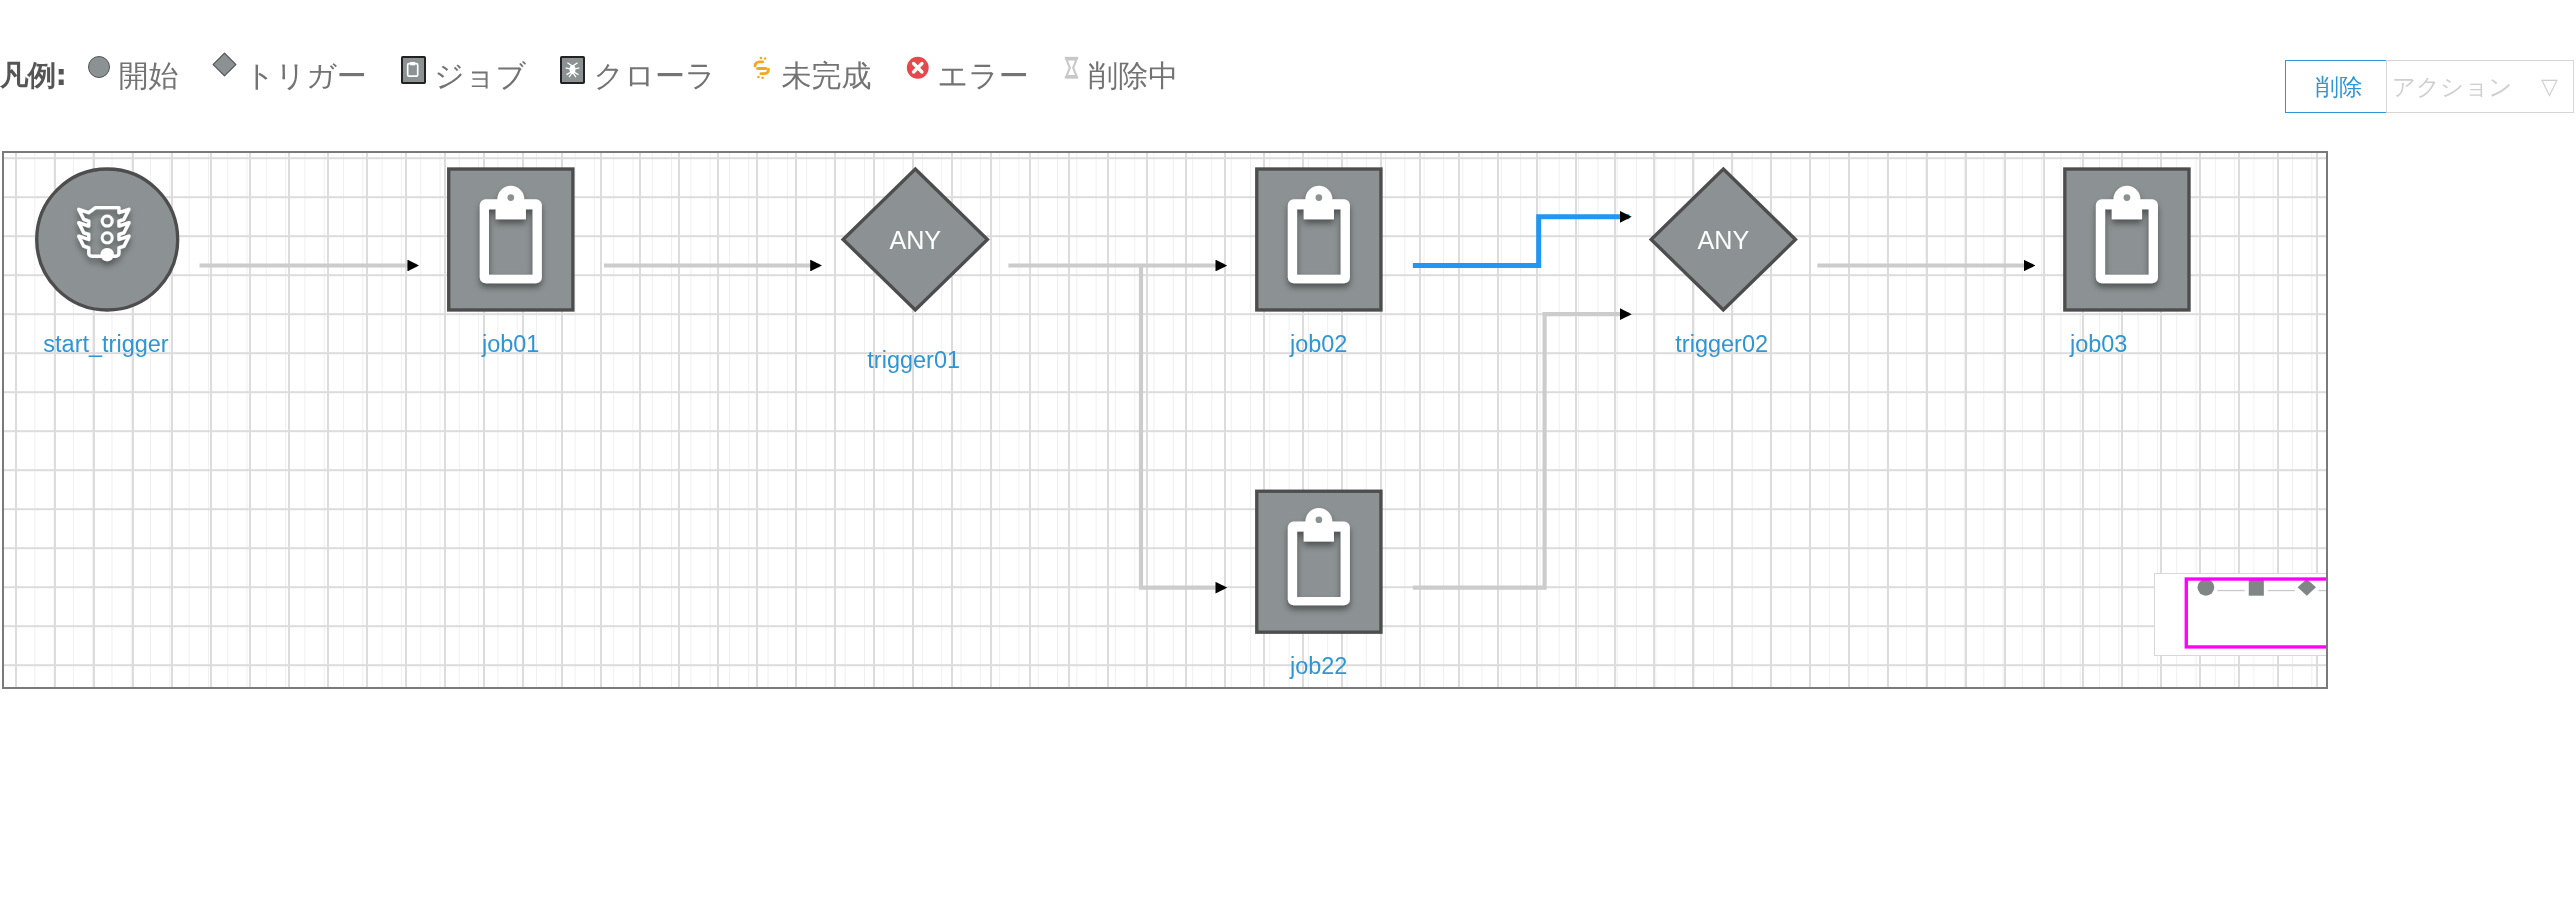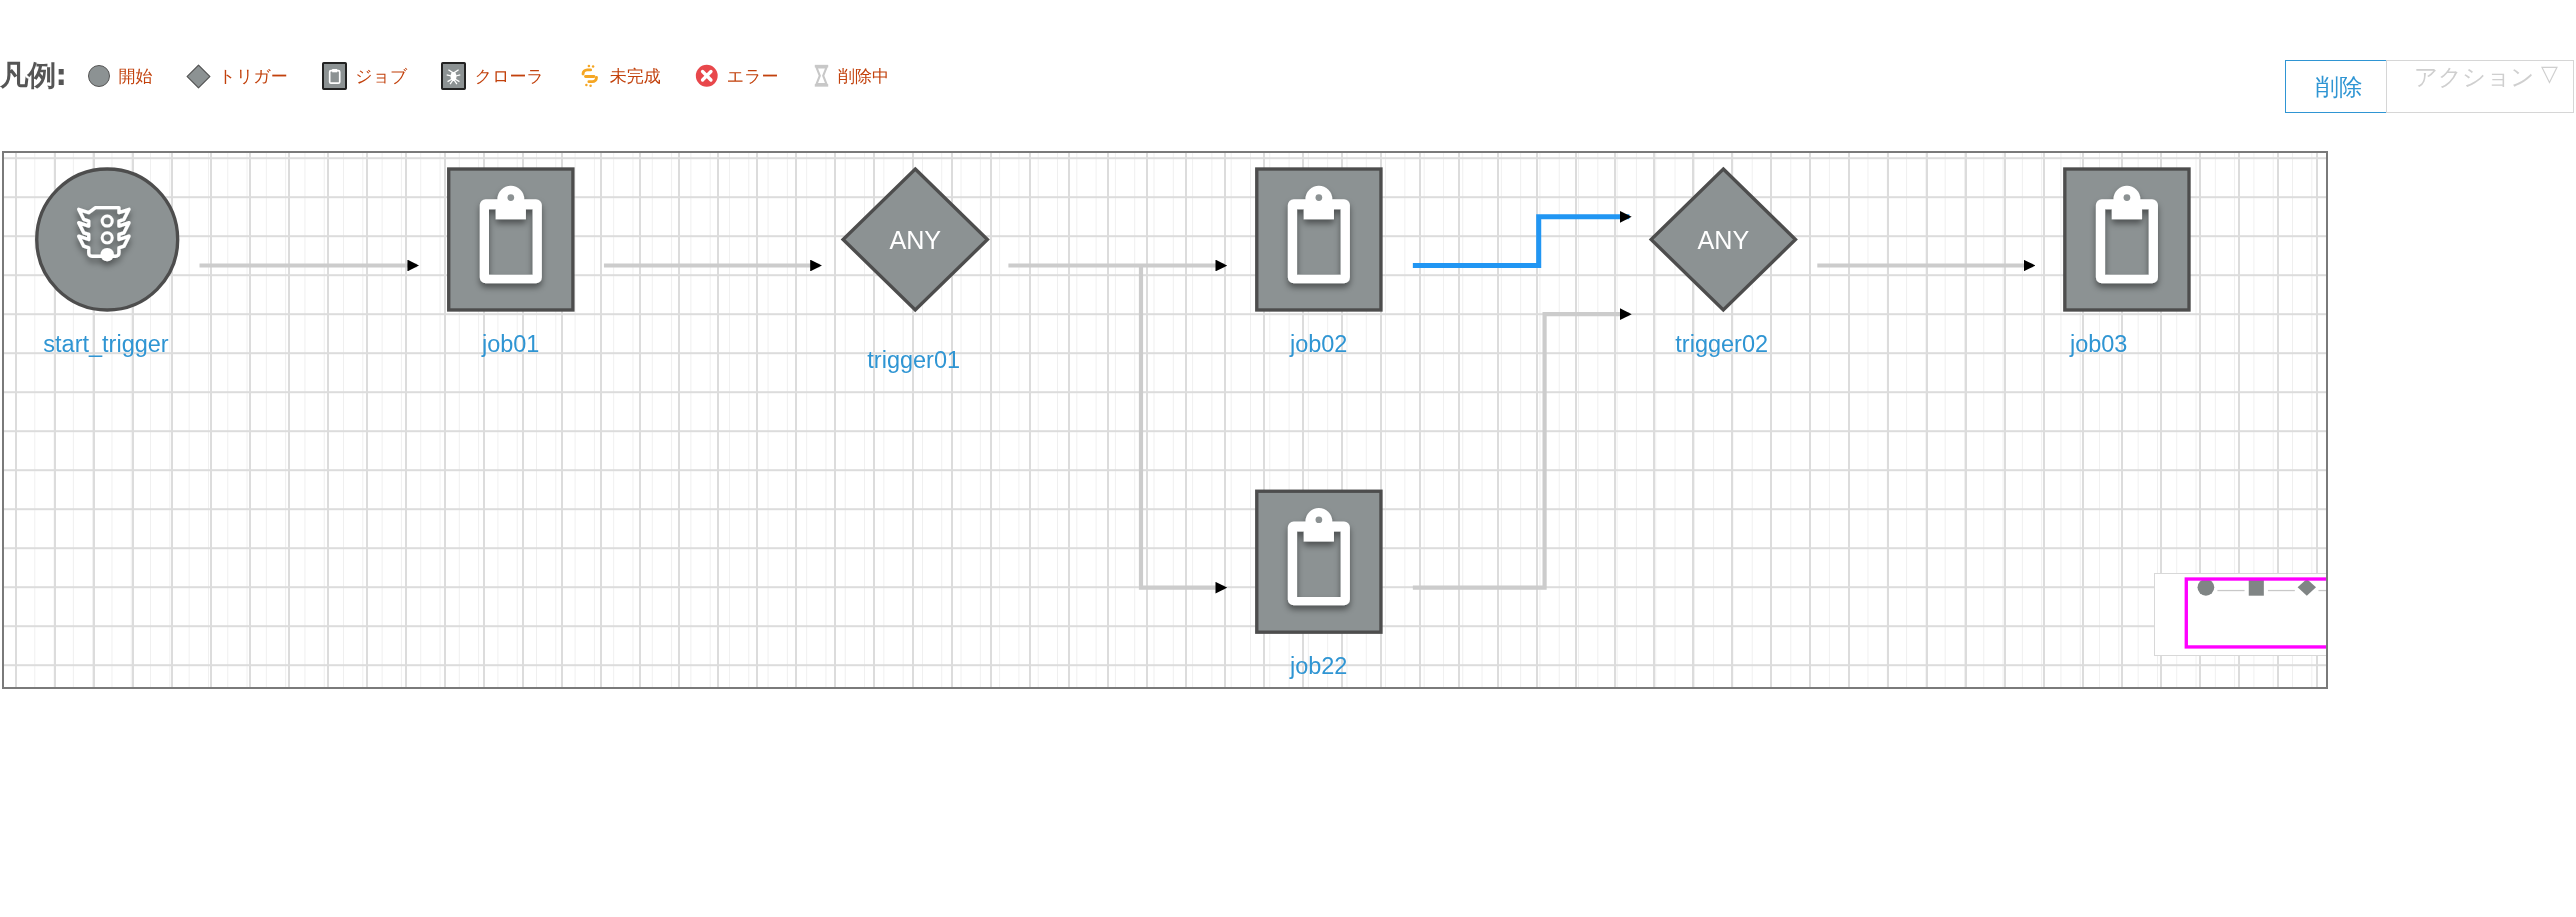--- a/index.html
+++ b/index.html
@@ -2,33 +2,33 @@
 <html style="font-size:13.4px"><head>
   <meta charset="utf-8">
   <style>
     html, body { margin: 0; padding: 0; background: #ffffff; }
     body { width: 2576px; height: 918px; position: relative; overflow: hidden;
            font-family: "DejaVu Sans", "Liberation Sans", sans-serif; color: #444; }
 
     
     .legend { position: absolute; left: 0; top: 49px; height: 54px; display: flex; align-items: center; }
     .legend-title { font-size: 28.5px; font-weight: bold; color: #555; margin-right: 22px; letter-spacing: -0.8px; }
-    .legend-item { display: flex; align-items: center; margin-right: 34px; font-size: 17px; color: #c2410c; }
+    .legend-item { display: flex; align-items: flex-start; margin-right: 34px; font-size: 30px; color: #737373; }
     .legend-item .lg-icon { margin-right: 8.4px; display: inline-flex; align-items: center; justify-content: center; }
     .lg-circle { width: 22px; height: 22px; border-radius: 50%; background: #8c9293; border: 1.7px solid #555; box-sizing: border-box; }
     .lg-diamond { width: 17px; height: 17px; background: #8c9293; border: 1.7px solid #555; transform: rotate(45deg); box-sizing: border-box; margin: 0 3.4px; }
     .lg-square { width: 25px; height: 28.5px; background: #8c9293; border: 2.5px solid #222; box-sizing: border-box; border-radius: 1.7px; }
 
     
     .btn-delete { position: absolute; left: 2285px; top: 60px; width: 108px; height: 53px; box-sizing: border-box;
                   border: 1.7px solid #2f95d3; background: #fff; color: #2f95d3; font-size: 23.5px;
                   display: flex; align-items: center; justify-content: center; cursor: pointer; }
     .btn-action { position: absolute; left: 2386px; top: 60px; width: 188px; height: 53px; box-sizing: border-box;
                   border: 1.7px solid #d6d6d6; background: #fff; color: #cfcfcf; font-size: 23.5px;
-                  display: flex; align-items: flex-start; justify-content: space-between; padding: 0 15px 0 27px; }
+                  display: flex; align-items: center; justify-content: space-between; padding: 0 15px 0 5px; }
     .btn-action .caret { font-size: 22px; color: #cfcfcf; }
 
     
     .canvas { position: absolute; left: 1.7px; top: 151px; width: 2326px; height: 538px; box-sizing: border-box;
               border: 2.5px solid #7a7a7a; background-color: #fff; overflow: hidden;
               background-image:
                 linear-gradient(to right, #dcdcdc 1.7px, transparent 1.7px),
                 linear-gradient(to bottom, #dcdcdc 1.7px, transparent 1.7px),
                 linear-gradient(to right, #efefef 0.8px, transparent 0.8px);
               background-size: 39px 39px, 39px 39px, 19.3px 39px;

